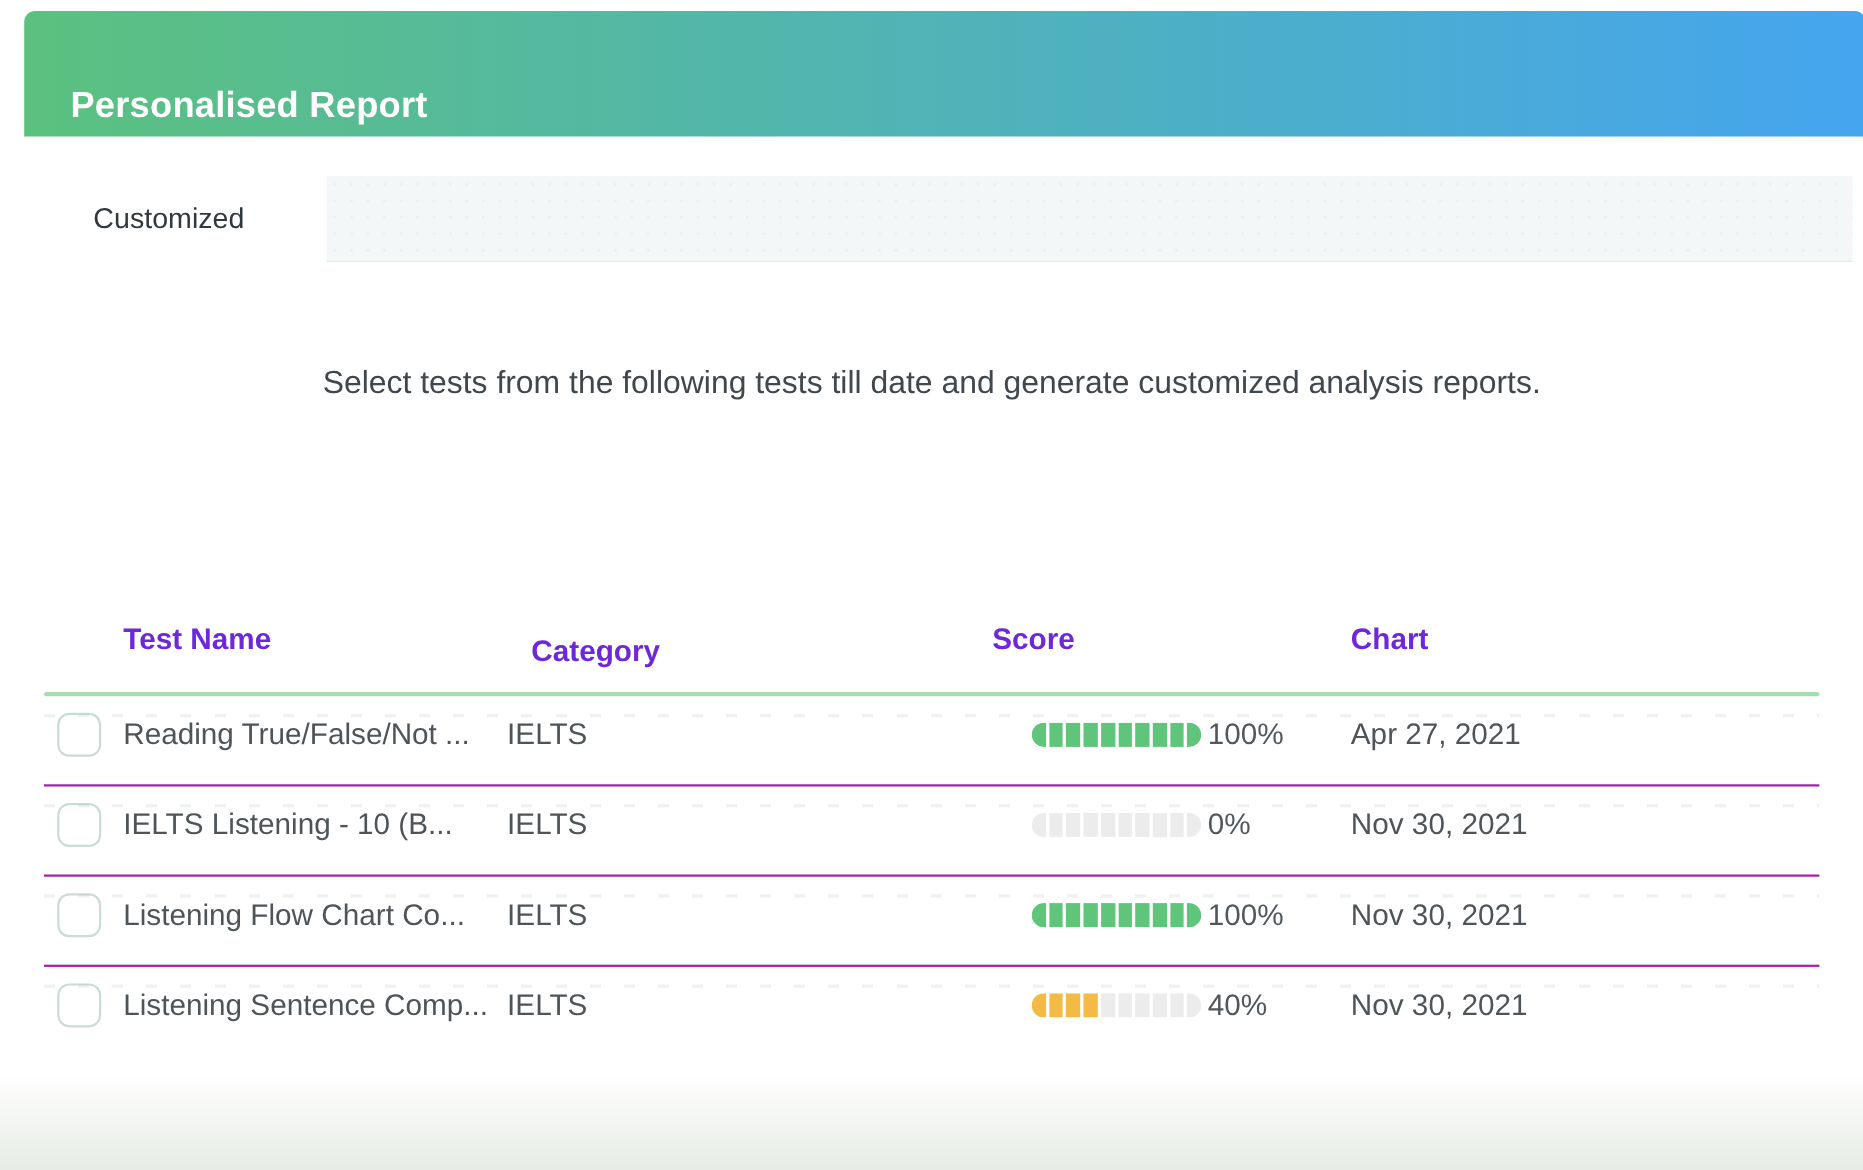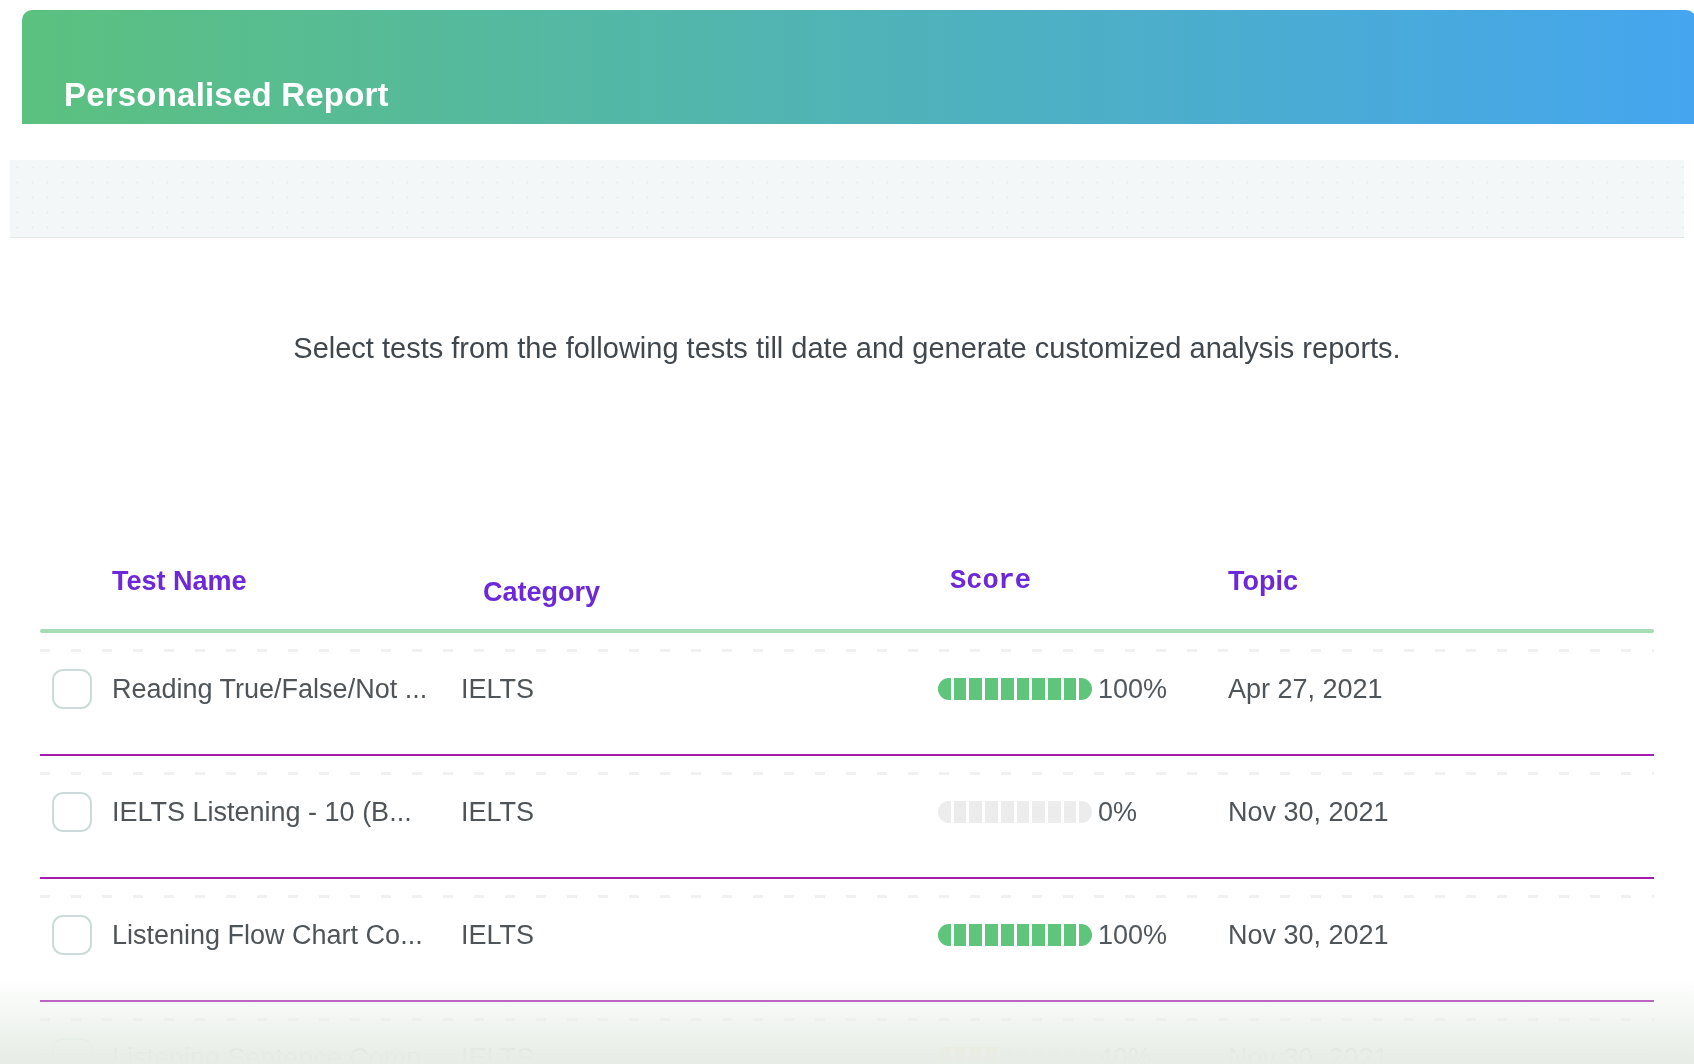--- a/index.html
+++ b/index.html
@@ -49,29 +49,29 @@
     position:absolute;left:0;top:332px;width:100%;
     text-align:center;font-size:29px;color:#40474d;
   }
   
   .col-head{
     position:absolute;top:566px;
     font-size:27px;font-weight:700;color:#6d28d9;
   }
   .col-head.c0{left:112px;}
   .col-head.c1{left:483px;margin-top:11px;}
-  .col-head.c2{left:950px;font-family:Liberation Mono, monospace;}
+  .col-head.c2{left:902px;}
   .col-head.c3{left:1228px;}
   .head-underline{
     position:absolute;left:40px;top:629px;width:1614px;height:4px;
     background:var(--underline,#a6dcb4);border-radius:2px;
   }
   .rows{position:absolute;left:40px;top:633px;width:1614px;}
   .row{
-    position:relative;height:121px;text-decoration:underline;
+    position:relative;height:80px;text-decoration:underline;
   }
   .row + .row{border-top:2px solid #a21caf;}
   .row::after{ 
     content:"";position:absolute;left:0;right:0;top:16px;height:3px;
     background:repeating-linear-gradient(90deg,rgba(100,125,115,0.10) 0 10px,transparent 10px 31px);
     pointer-events:none;
   }
   .vcenter{position:absolute;top:50%;transform:translateY(calc(-50% - 5px));}
   .checkbox{
     left:12px;width:40px;height:40px;box-sizing:border-box;
@@ -99,29 +99,32 @@
   }
 </style>
 </head>
 <body style="--grad-start: #5bc17f; --grad-end: #45a5ef; --underline: #a6dcb4;">
 
 <div class="header-card">
   <div class="header-title">Personalised Report</div>
 </div>
 
 <div class="tab-bar">
+  <div class="tab tab-active">
+    <span>Customized</span>
+  </div>
   <div class="tab-filler"></div>
 </div>
 
 <div class="description">Select tests from the following tests till date and generate customized analysis reports.</div>
 
 <div class="col-head c0">Test Name</div>
 <div class="col-head c1">Category</div>
 <div class="col-head c2">Score</div>
-<div class="col-head c3">Topic</div>
+<div class="col-head c3">Chart</div>
 <div class="head-underline"></div>
 
 <div class="rows">
   <div class="row">
     <div class="checkbox vcenter"></div>
     <div class="cell name vcenter">Reading True/False/Not ...</div>
     <div class="cell category vcenter">IELTS</div>
     <div class="bar vcenter">
         <div class="seg" style="background: rgb(94, 197, 123);"></div>
         <div class="seg" style="background: rgb(94, 197, 123);"></div>

